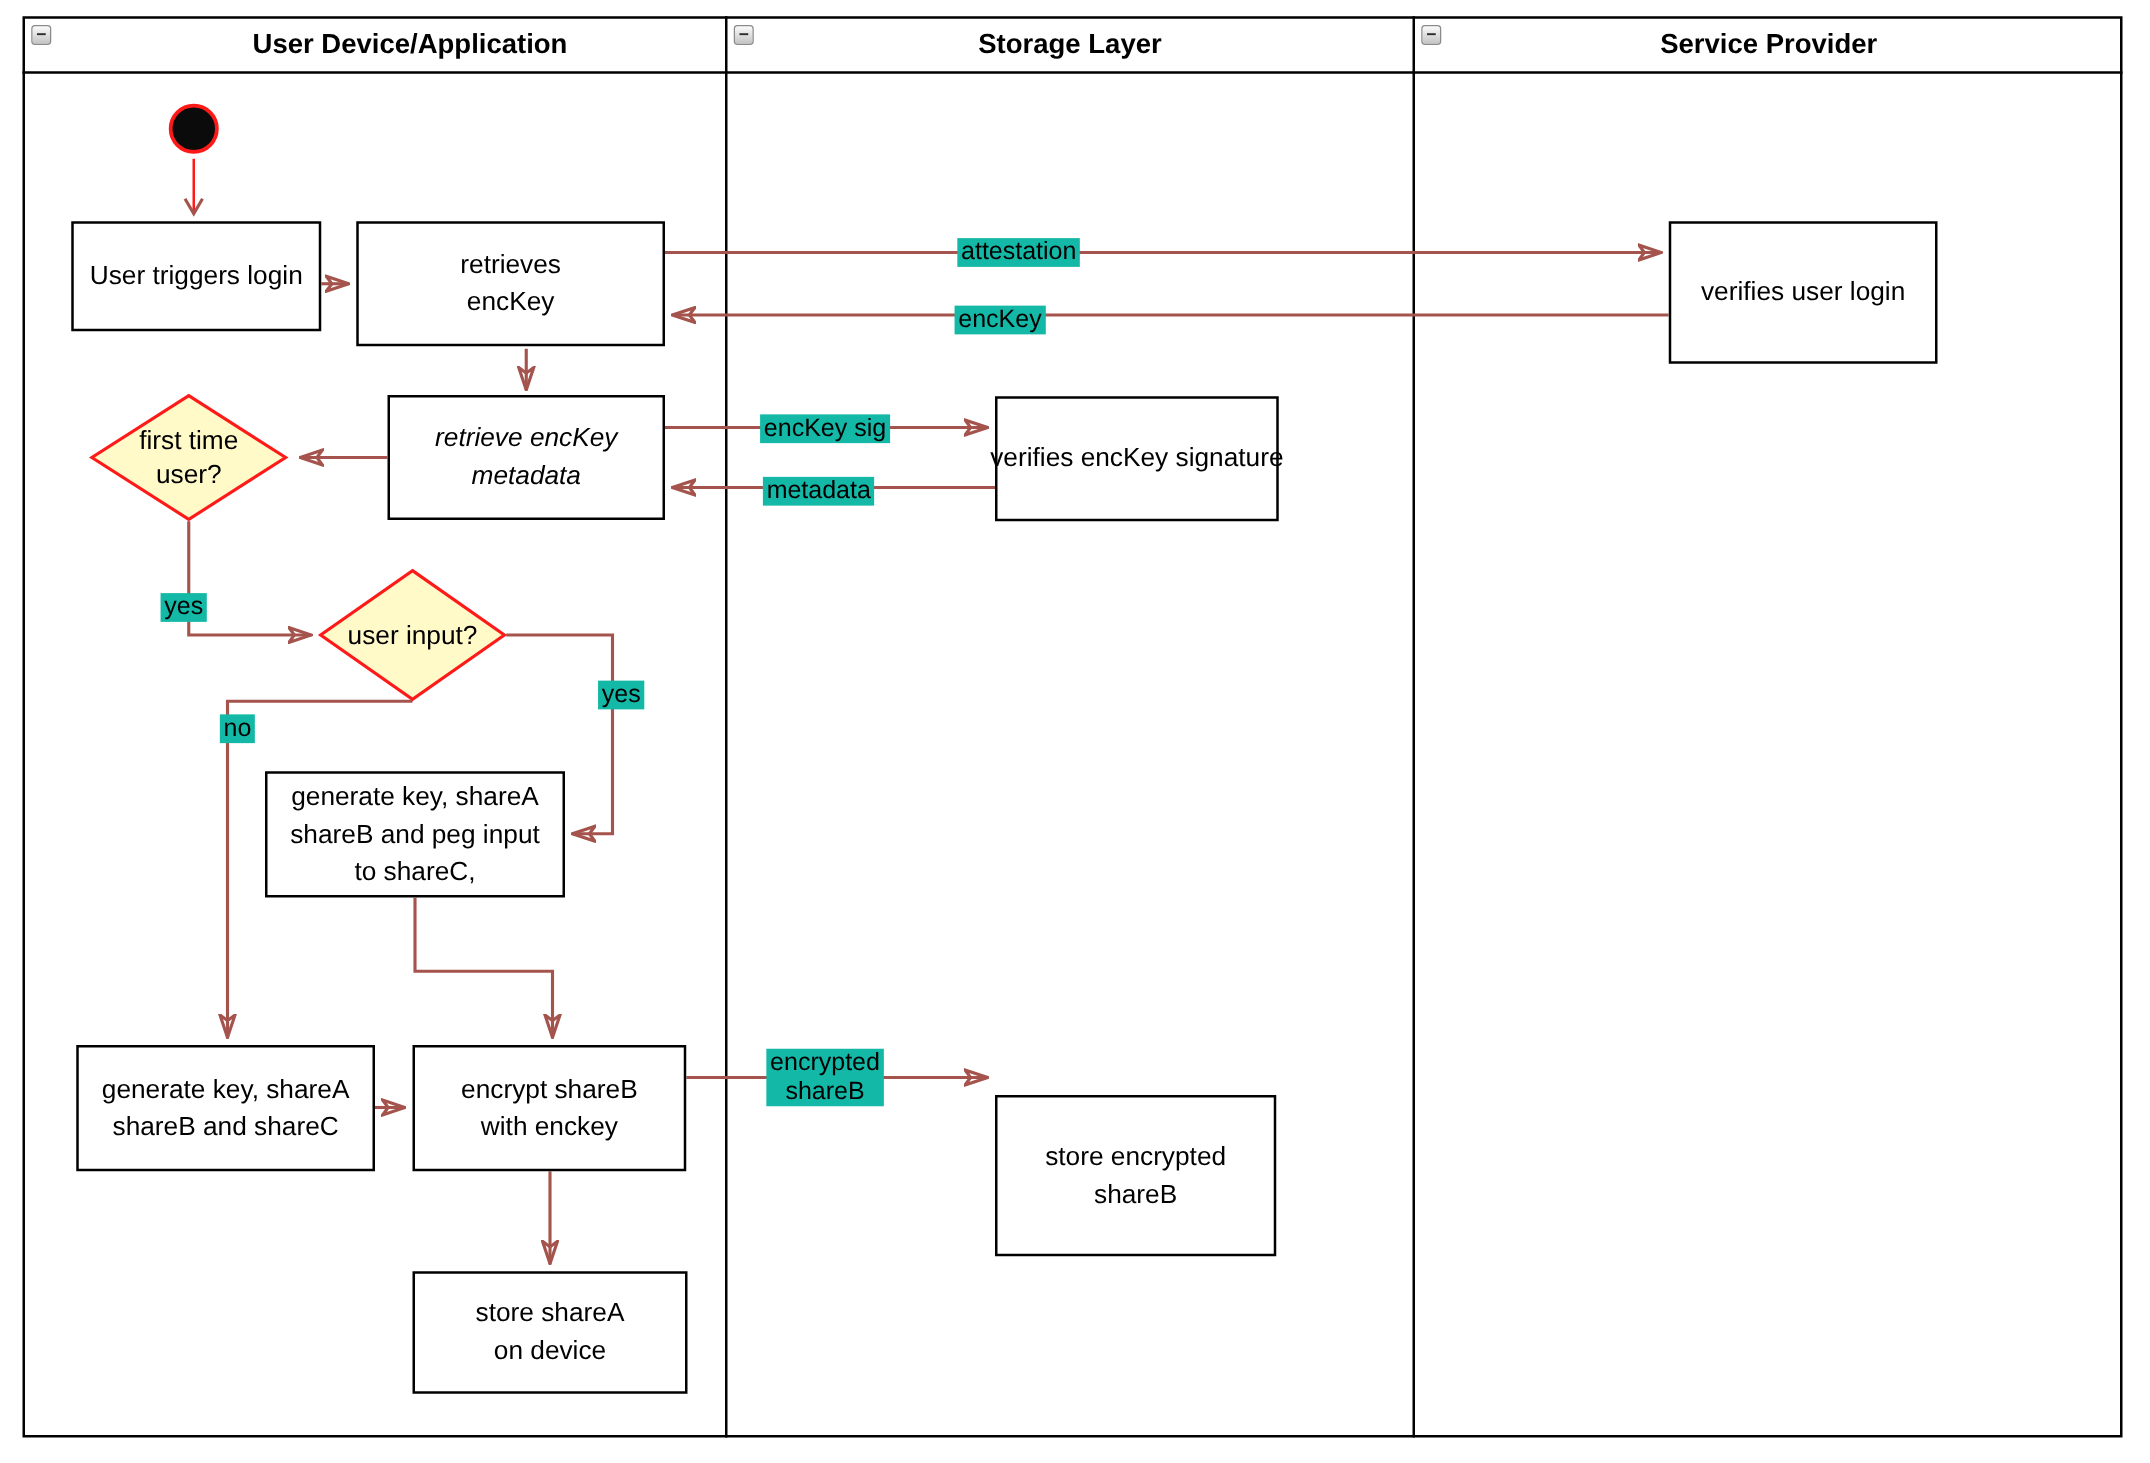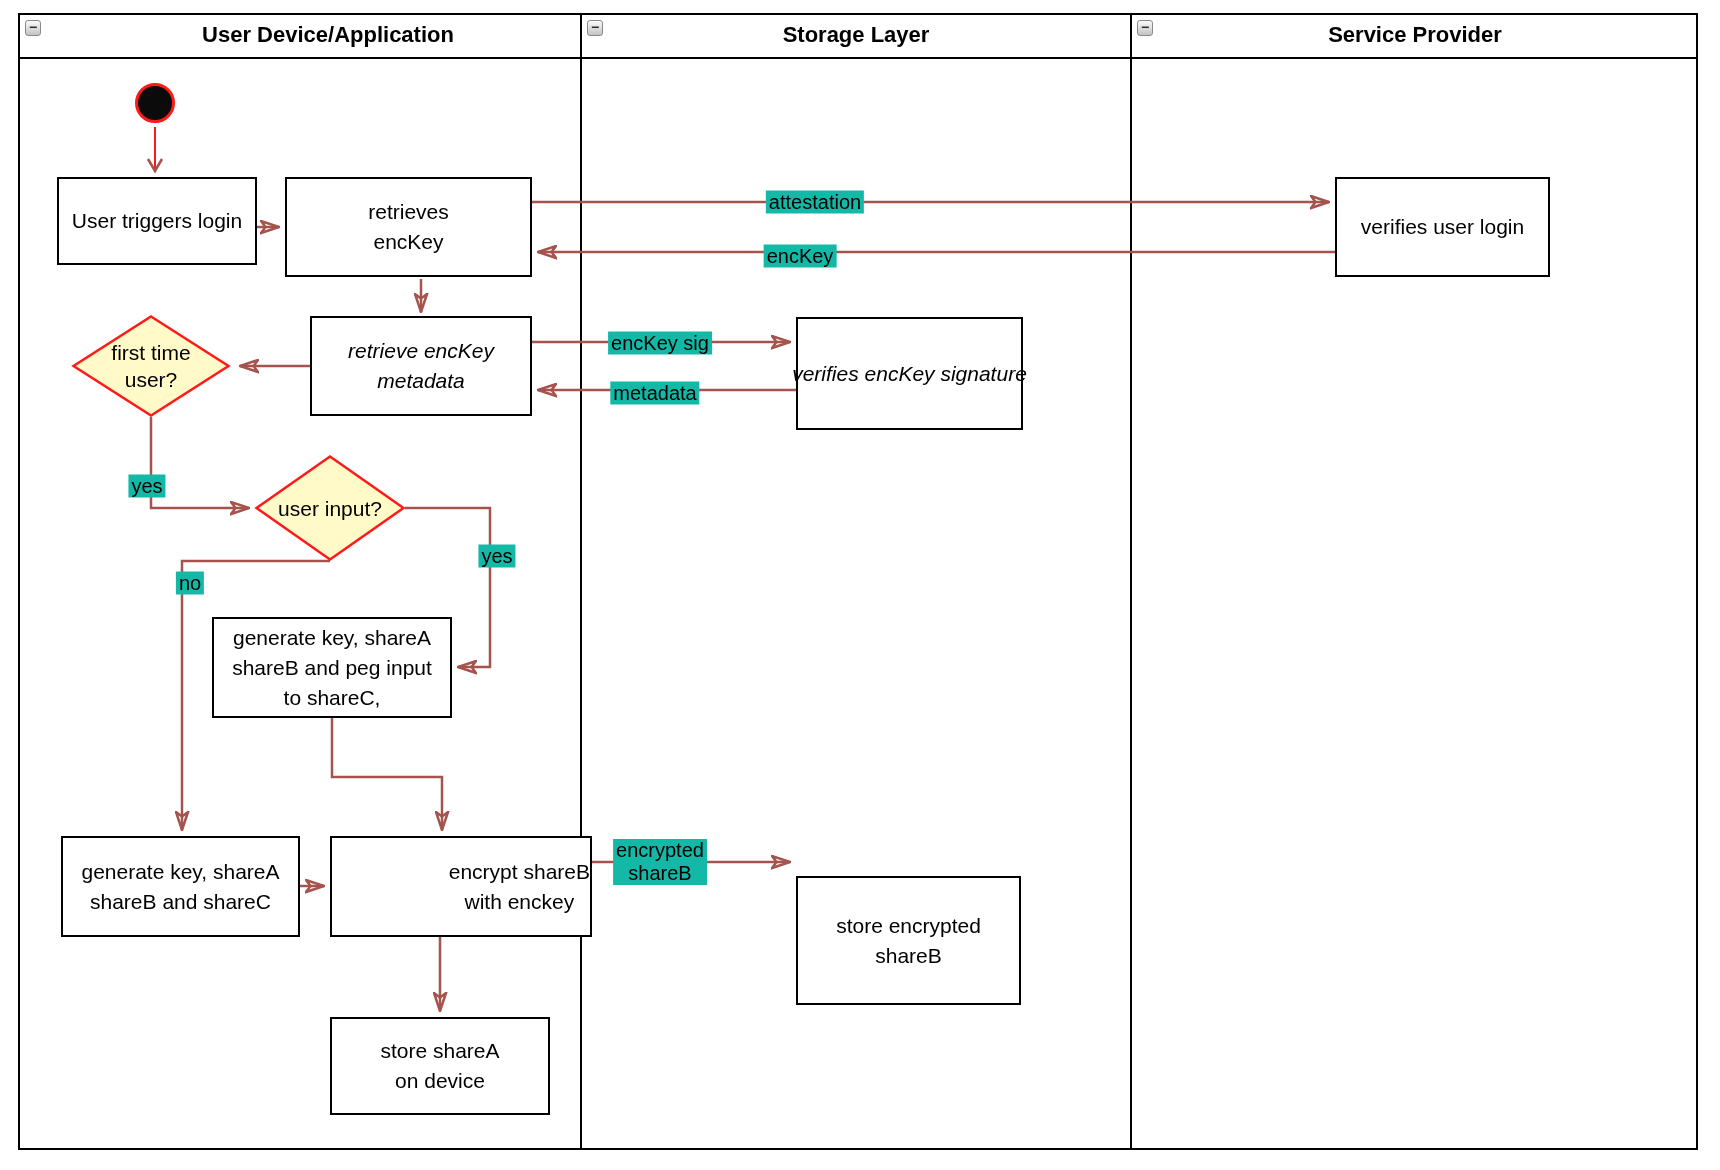--- a/index.html
+++ b/index.html
@@ -124,40 +124,40 @@
     <span>generate key, shareA
 shareB and peg input
 to shareC,</span>
   </div>
 
   <div class="node" style="left:61px;top:836px;width:239px;height:101px;">
     <span>generate key, shareA
 shareB and shareC</span>
   </div>
 
-  <div class="node" style="left:330px;top:836px;width:262px;height:101px;justify-content:flex-end;">
+  <div class="node" style="left:330px;top:836px;width:219px;height:101px;">
     <span>encrypt shareB
 with enckey</span>
   </div>
 
   <div class="node" style="left:330px;top:1017px;width:220px;height:98px;">
     <span>store shareA
 on device</span>
   </div>
 
-  <div class="node nowrap" style="left:796px;top:317px;width:227px;height:113px;font-style:italic;">
+  <div class="node nowrap" style="left:796px;top:317px;width:227px;height:100px;">
     <span>verifies encKey signature</span>
   </div>
 
   <div class="node" style="left:796px;top:876px;width:225px;height:129px;">
     <span>store encrypted
 shareB</span>
   </div>
 
-  <div class="node" style="left:1335px;top:177px;width:215px;height:100px;">
+  <div class="node" style="left:1335px;top:177px;width:215px;height:114px;">
     <span>verifies user login</span>
   </div>
 
   <div class="edge-label" style="left:815px;top:202px;">attestation</div>
   <div class="edge-label" style="left:800px;top:256px;">encKey</div>
   <div class="edge-label" style="left:660px;top:343px;">encKey sig</div>
   <div class="edge-label" style="left:655px;top:393px;">metadata</div>
   <div class="edge-label" style="left:660px;top:862px;">encrypted
 shareB</div>
   <div class="edge-label" style="left:147px;top:486px;">yes</div>

